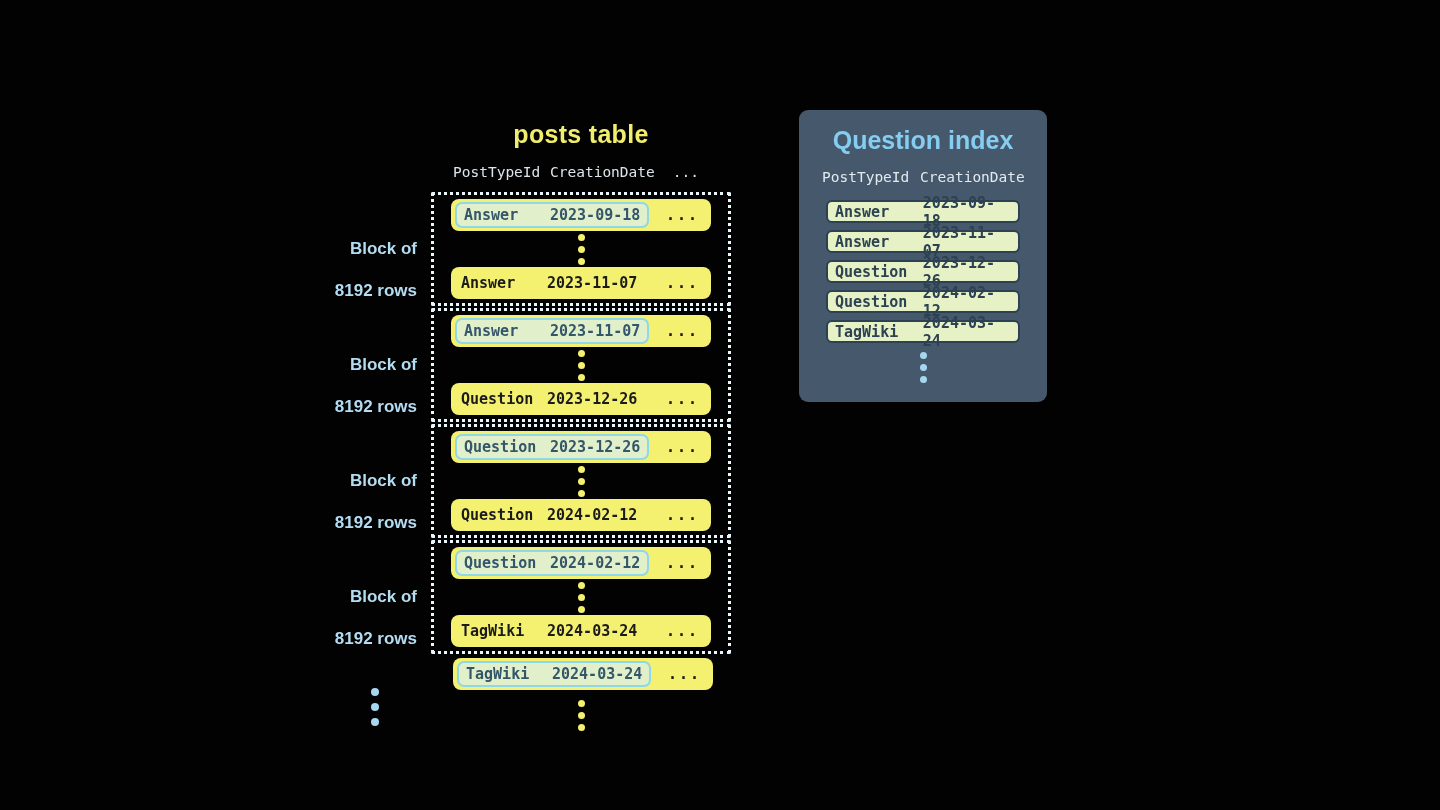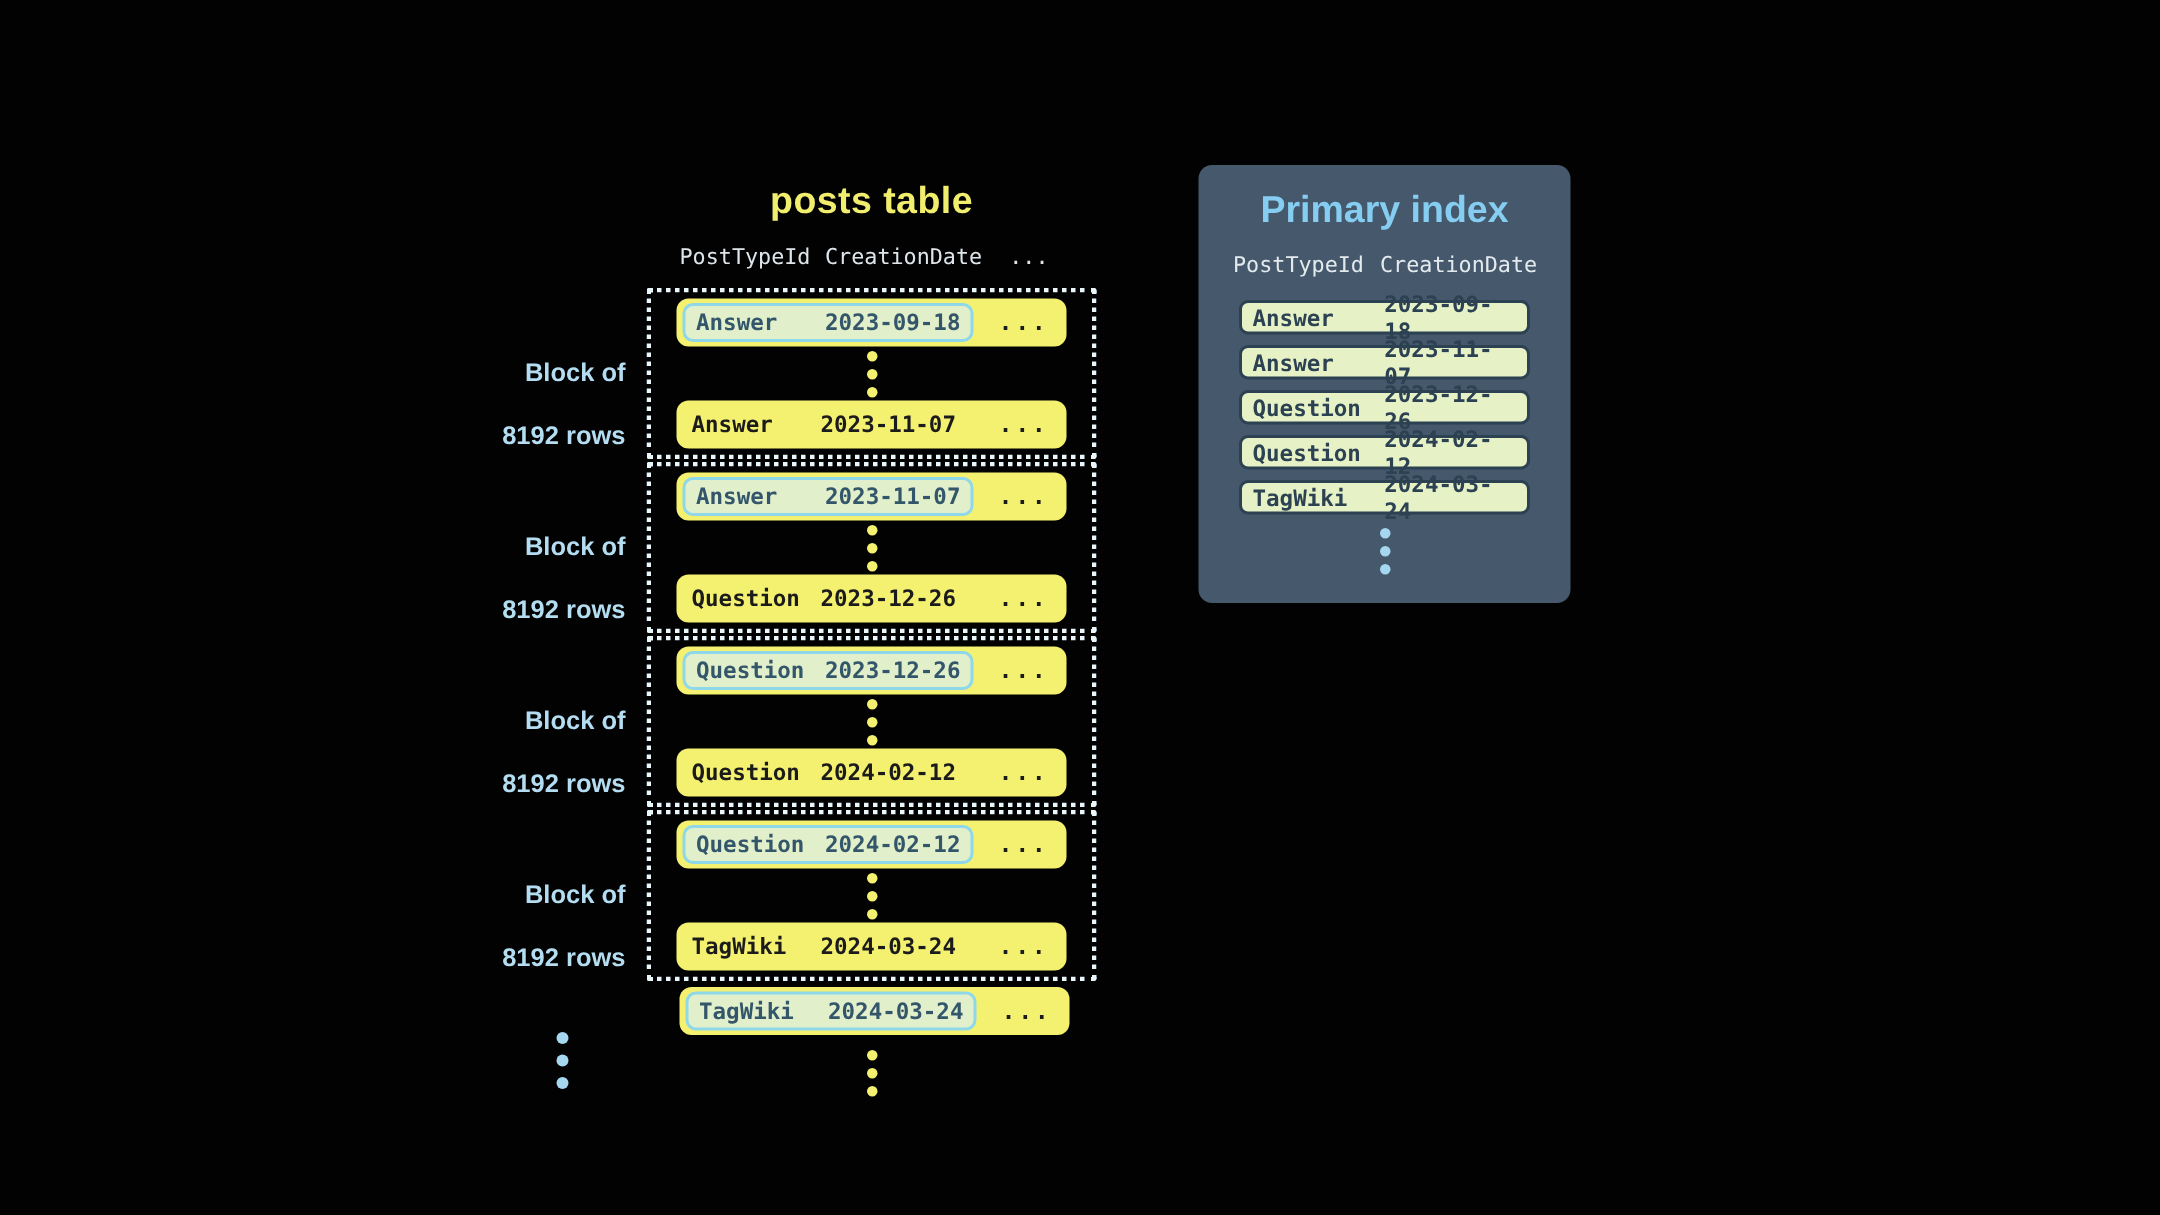--- a/index.html
+++ b/index.html
@@ -221,21 +221,21 @@
     </div>
   </div>
 
   <div class="vdots big left-dots">
     <span class="dot blue"></span>
     <span class="dot blue"></span>
     <span class="dot blue"></span>
   </div>
 
   <div class="panel">
-    <div class="panel-title">Primary index</div>
+    <div class="panel-title">Question index</div>
 
     <div class="index-headers">
       <span class="col-type">PostTypeId</span>
       <span class="col-date">CreationDate</span>
     </div>
 
     <div class="index-rows">
       <div class="irow">
         <span class="itype">Answer</span>
         <span class="idate">2023-09-18</span>

